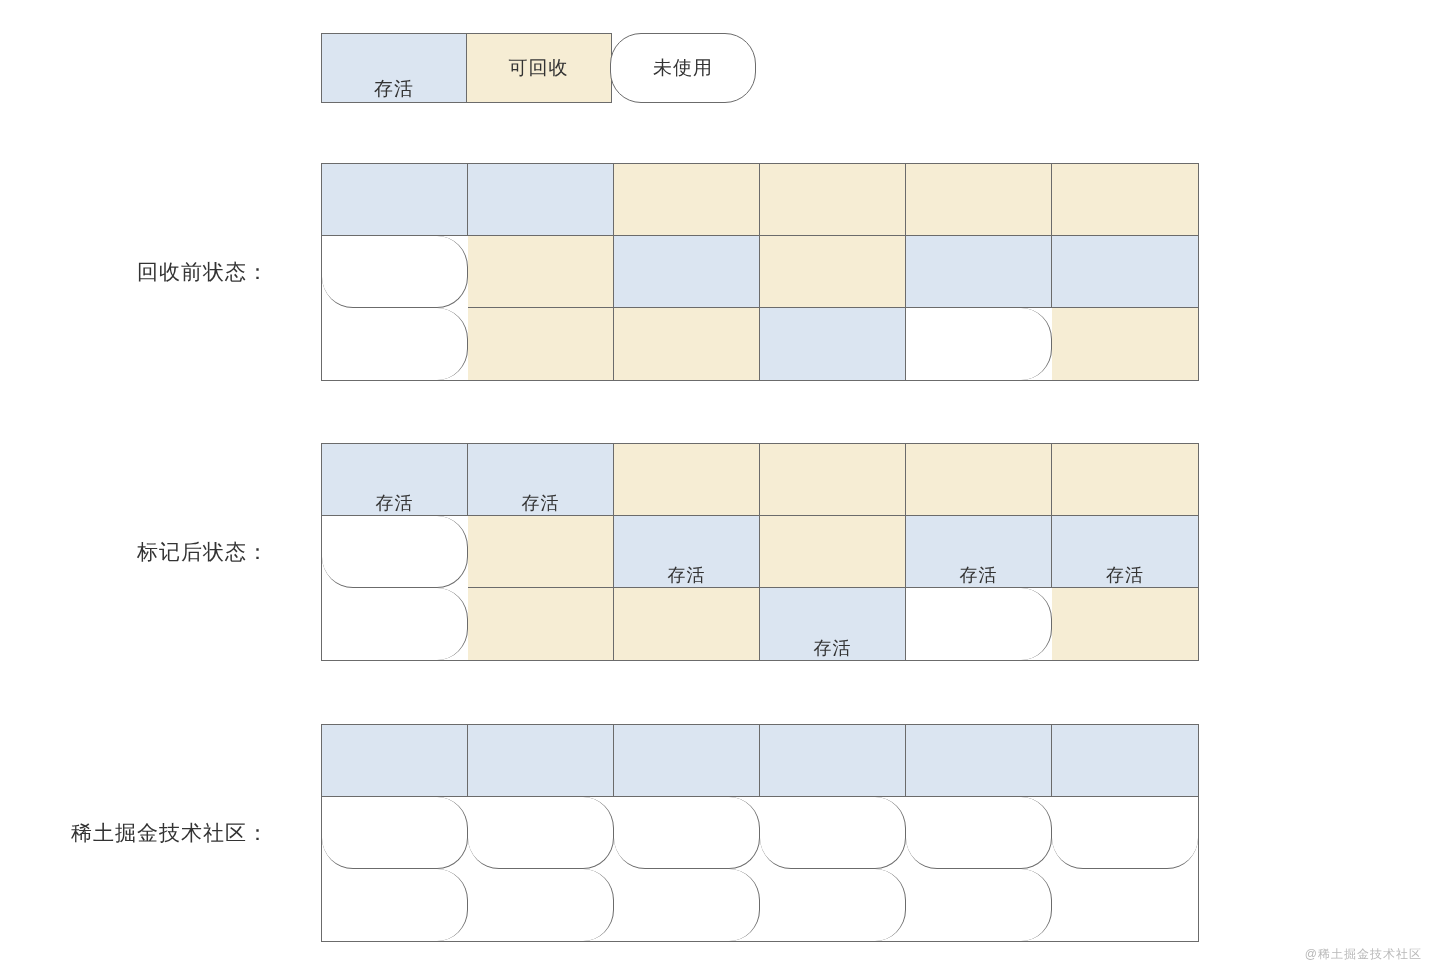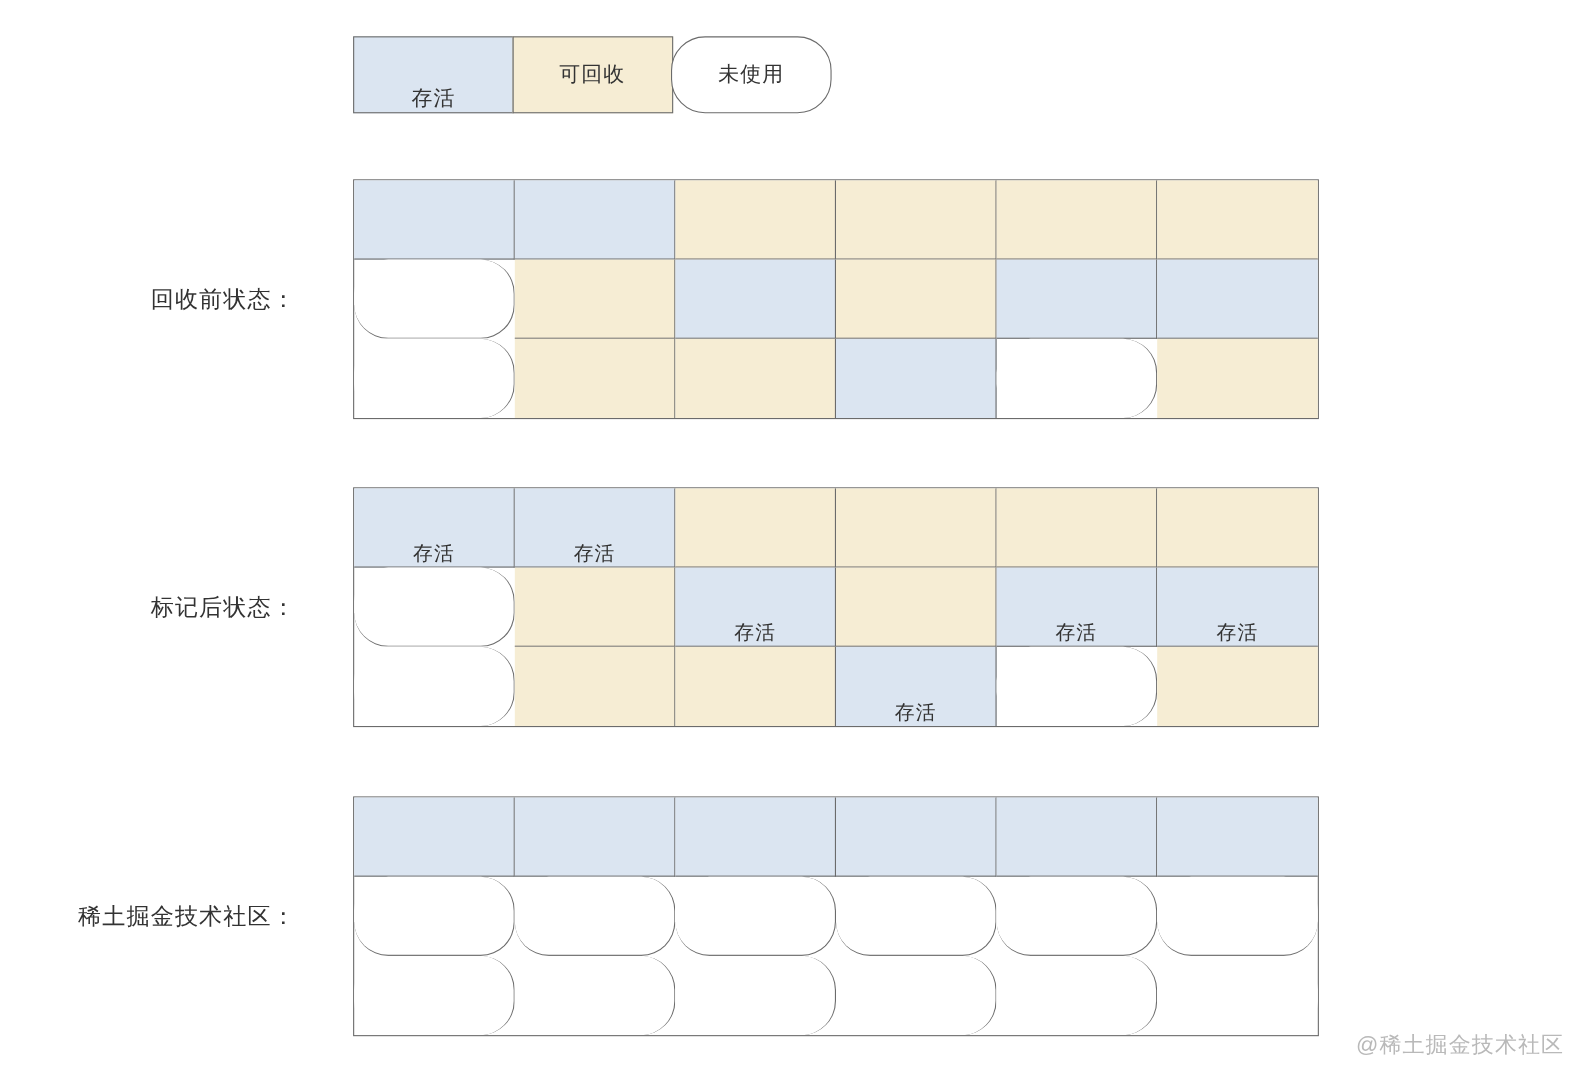--- a/index.html
+++ b/index.html
@@ -82,21 +82,21 @@
   
   #section-before { left: 321px; top: 163px; }
   #section-marked { left: 321px; top: 443px; }
   #section-after  { left: 321px; top: 724px; }
 
   
   #watermark {
     position: absolute;
     right: 18px;
     bottom: 14px;
-    font-size: 20px;
+    font-size: 12px;
     color: #b9b9b9;
     letter-spacing: 1px;
   }
 </style>
 </head>
 <body>
 
 <div id="legend">
     <div class="legend-cell state-live">
       <span>存活</span>

